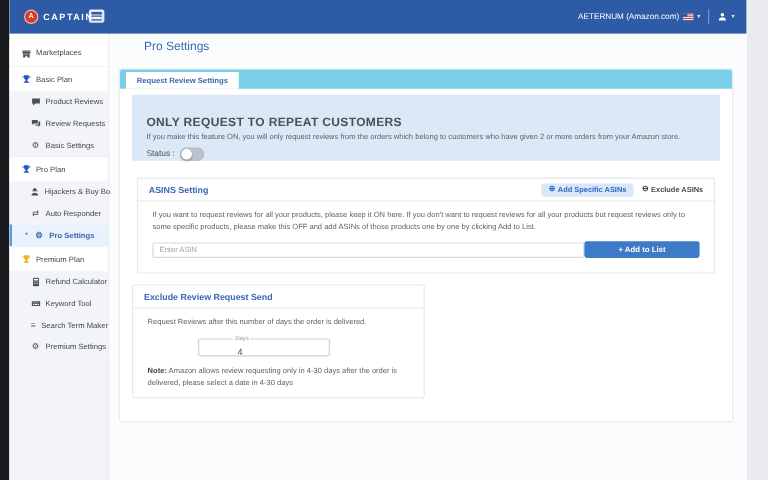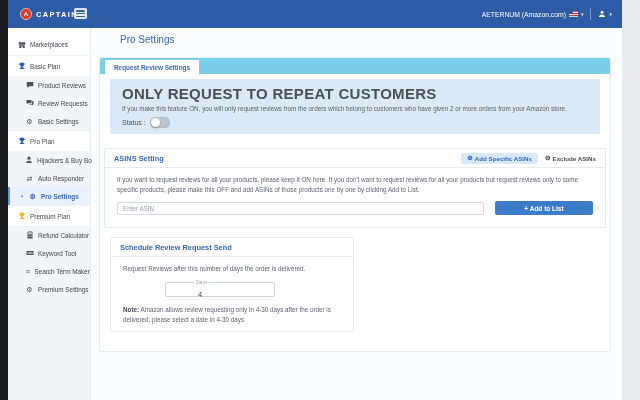--- a/index.html
+++ b/index.html
@@ -46,30 +46,30 @@
   .main { position:absolute; left:84px; top:28px; right:0; bottom:0; background:#fbfcfd; }
   .page-title { position:absolute; left:28px; top:6px; font-size:10px; color:#3a67b2; font-weight:500; }
   .container { position:absolute; left:7px; top:29px; width:512px; height:295px; background:#fff;
                border:1px solid #e8ebef; border-radius:2px; }
 
   .tabbar { height:16px; background:#7bcfe9; border-radius:2px 2px 0 0; display:flex; }
   .tab { margin:2px 0 0 5px; height:14px; padding:0 9px; background:#fff; display:inline-flex; align-items:center;
          font-size:6.4px; color:#3a67b2; font-weight:bold; cursor:pointer; }
 
   .panel-repeat { margin:5px 10px 0; height:55px; background:#dbe8f5; padding:6px 12px 0; border-radius:1px; }
-  .panel-repeat h2 { font-size:15px; color:#4a5057; font-weight:600; letter-spacing:.3px; }
+  .panel-repeat h2 { font-size:10px; color:#4a5057; font-weight:600; letter-spacing:.3px;margin-top:12px; }
   .panel-repeat p { font-size:6.3px; color:#5b636d; margin-top:2.5px; }
   .status-row { display:flex; align-items:center; gap:4px; margin-top:5px; font-size:7px; color:#4a5057; }
   .toggle { width:20px; height:11px; border-radius:6px; background:#bdc4cd; position:relative;
             box-shadow:inset 0 0 0 1px #b3bac4; cursor:pointer; flex:0 0 auto; }
   .toggle .knob { position:absolute; left:1px; top:1px; width:9px; height:9px; border-radius:50%;
                   background:#fff; box-shadow:0 1px 2px rgba(0,0,0,.3); }
 
   .panel { border:1px solid #e6e9ed; border-radius:2px; background:#fff; }
-  .panel-asins { margin:14px 4px 0; }
+  .panel-asins { margin:14px 14px 0; }
   .panel-head { height:19px; display:flex; align-items:center; padding:0 9px; border-bottom:1px solid #e9ecef; }
   .panel-head h3 { font-size:7.4px; color:#3a67b2; font-weight:600; }
   .head-actions { margin-left:auto; display:flex; align-items:center; gap:7px; }
   .chip { display:inline-flex; align-items:center; gap:2px; background:#d9e8f9; color:#2b68c2;
           font-size:6.2px; padding:2px 6px; border-radius:3px; border:none; cursor:pointer;
           font-family:inherit; font-weight:600; }
   .chip .g { font-size:6.6px; line-height:1; }
   .ghost-btn { display:inline-flex; align-items:center; gap:2px; background:transparent; border:none;
                color:#454c55; font-size:6.2px; cursor:pointer; font-family:inherit; font-weight:600; }
   .ghost-btn .g { font-size:6.6px; color:#2f353c; line-height:1; }
@@ -279,21 +279,21 @@
             <div class="input-row">
               <input class="asin-input" type="text" placeholder="Enter ASIN" style="">
               <button class="btn-primary">+ Add to List</button>
             </div>
           </div>
         </section>
 
         <div class="row3">
           <section class="panel panel-schedule">
             <div class="panel-head">
-              <h3>Schedule Review Request Send</h3>
+              <h3>Exclude Review Request Send</h3>
             </div>
             <div class="panel-body">
               <p class="desc">Request Reviews after this number of days the order is delivered.</p>
               <div class="days-box">
                 <span class="days-label">Days</span>
                 <input class="days-input" type="text" value="4" style="">
               </div>
               <p class="note"><span class="note-b">Note:</span><span> Amazon allows review requesting only in 4-30 days after the order is delivered, please select a date in 4-30 days</span></p>
             </div>
           </section>

